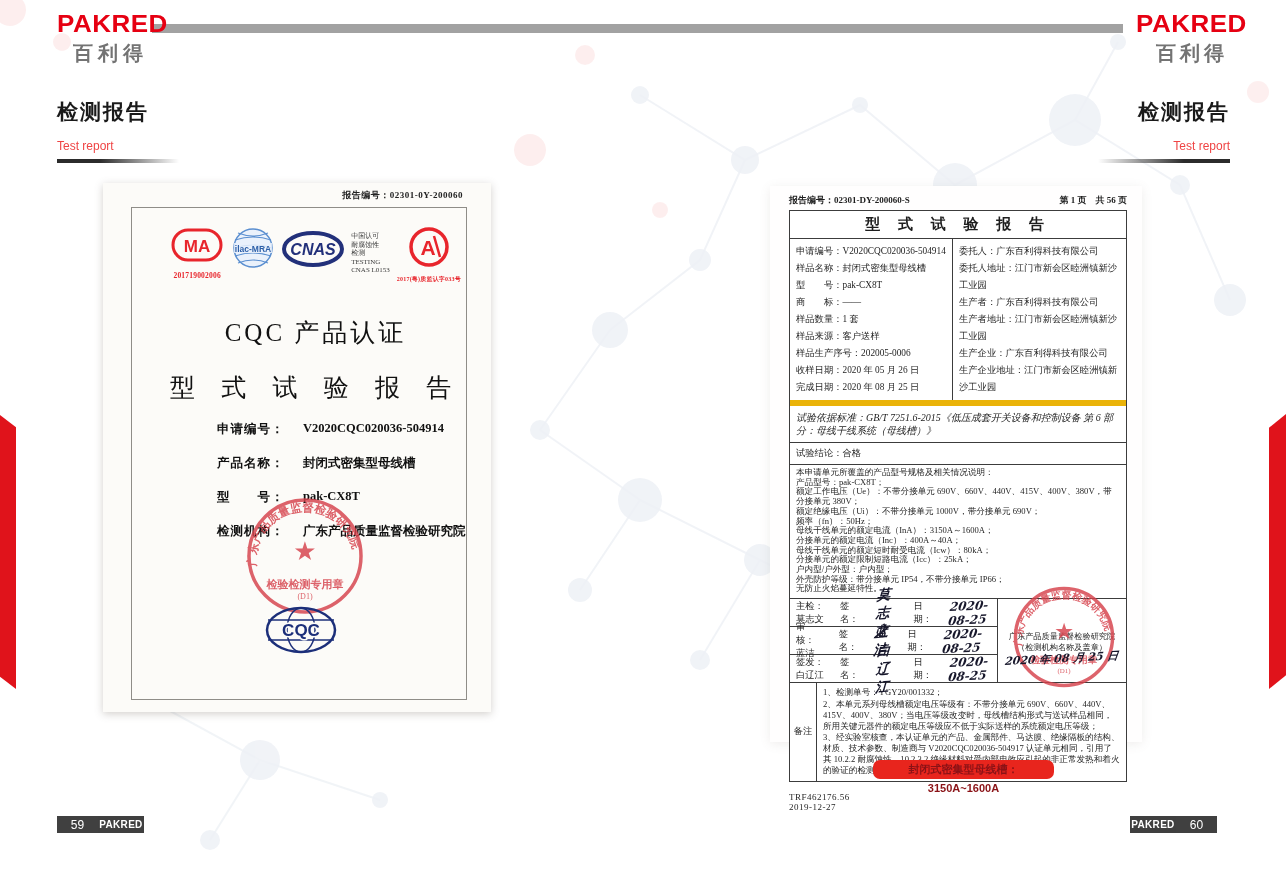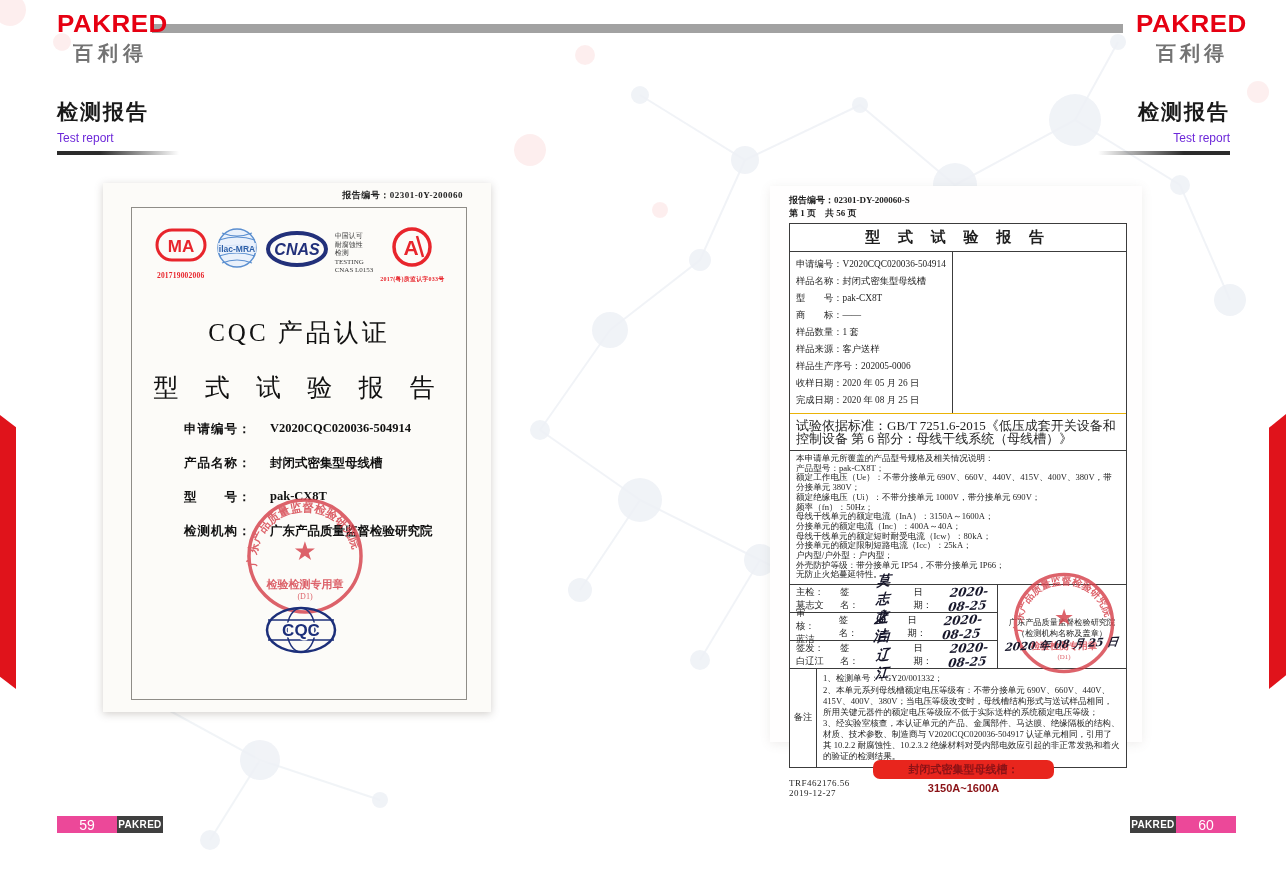--- a/index.html
+++ b/index.html
@@ -10,63 +10,63 @@
   .bg-pattern{left:0;top:0;z-index:0;}
   
   .pakred-logo{color:#e60012;font-weight:800;font-size:26px;letter-spacing:0.5px;transform:scaleY(.95);}
   .pakred-cn{color:#737373;font-weight:700;font-size:20px;letter-spacing:5px;margin-top:1px;}
   .head-left{left:57px;top:8px;z-index:2;}
   .head-left .pakred-cn{margin-left:16px;}
   .head-right{left:1136px;top:8px;text-align:right;z-index:2;width:92px;}
   .top-bar{left:152px;top:24px;width:971px;height:9px;background:#a2a2a2;z-index:1;}
   .sec-title{z-index:2;}
   .sec-title .cn{font-size:21px;font-weight:700;color:#1a1a1a;letter-spacing:2px;}
-  .sec-title .en{font-size:12px;color:#6d28d9;margin-top:5px;}
+  .sec-title .en{font-size:12px;color:#ef4444;margin-top:13px;}
   .sec-left{left:57px;top:98px;}
   .sec-left .rule{width:122px;height:4px;margin-top:6px;background:linear-gradient(to right,#2b2b2b,#2b2b2b 35%,rgba(43,43,43,0));}
   .sec-right{right:56px;top:98px;text-align:right;}
   .sec-right .rule{width:132px;height:4px;margin-top:6px;margin-left:auto;background:linear-gradient(to left,#2b2b2b,#2b2b2b 35%,rgba(43,43,43,0));}
   
   .ribbon-left{left:0;top:415px;width:16px;height:274px;background:#e0131b;
                clip-path:polygon(0 0,100% 4.5%,100% 100%,0 95.5%);z-index:2;}
   .ribbon-right{left:1269px;top:414px;width:17px;height:275px;background:#e0131b;
                clip-path:polygon(100% 0,0 5%,0 100%,100% 95%);z-index:2;}
   
   .serif{font-family:"Liberation Serif","DejaVu Serif",serif;}
   .cert-page{left:103px;top:183px;width:388px;height:529px;background:#fcfbf8;
              box-shadow:0 2px 8px rgba(110,100,90,.30);z-index:3;color:#222;}
   .cert-repno{position:absolute;right:28px;top:6px;font-size:9px;font-weight:700;letter-spacing:.5px;}
-  .cert-inner{position:absolute;left:28px;top:24px;right:24px;bottom:12px;border:1px solid #8f8d88;}
+  .cert-inner{position:absolute;left:28px;top:24px;right:24px;bottom:12px;border:1px solid #8f8d88;padding-left:33px;}
   .logo-row{display:flex;justify-content:center;align-items:flex-start;gap:7px;margin-top:18px;height:66px;}
   .logo-block{text-align:center;}
   .logo-code{font-size:7.5px;font-weight:700;color:#e8252c;margin-top:1px;letter-spacing:.2px;}
   .accred-lines{font-size:7px;line-height:8.5px;color:#3c3c3c;text-align:left;padding-top:6px;}
   .cert-title1{text-align:center;font-size:25px;margin-top:24px;letter-spacing:3px;color:#111;}
   .cert-title2{text-align:center;font-size:25px;margin-top:22px;letter-spacing:10px;color:#111;}
   .cert-check{text-align:center;font-size:11px;margin-top:31px;font-weight:600;color:#111;}
   .cert-fields{margin:15px 0 16px 52px;}
   .cert-field{display:flex;font-size:12.5px;font-weight:600;margin-top:17px;color:#111;}
   .cert-field .fl{width:86px;letter-spacing:1px;flex:none;}
   .stamp-svg{position:absolute;opacity:.82;}
   .stamp-cert{left:113px;top:288px;}
   .cqc-svg{position:absolute;left:131px;top:396px;}
   
   .scan-right{left:770px;top:186px;width:372px;height:556px;background:#fffefe;
               box-shadow:0 2px 10px rgba(120,110,100,.12);z-index:2;}
   .report{left:789px;top:194px;width:338px;z-index:3;color:#1e1e1e;
           font-family:"Liberation Serif","DejaVu Serif",serif;}
-  .rep-head{display:flex;justify-content:space-between;font-size:9px;font-weight:700;margin-bottom:3px;flex-direction:column;}
+  .rep-head{display:flex;justify-content:space-between;font-size:9px;font-weight:700;margin-bottom:3px;}
   .rep-title{border:1.5px solid #3c3c3c;text-align:center;font-size:15px;font-weight:700;
              letter-spacing:7px;padding:4px 0;background:#fff;}
   .rep-body{border:1.5px solid #3c3c3c;border-top:none;background:#fff;}
   .info-row{display:flex;}
   .info-col{padding:4px 6px;font-size:9.3px;line-height:17px;}
   .info-col.lc{width:150px;border-right:1px solid #3c3c3c;flex:none;}
   .info-col.rc{flex:1;}
-  .std-row{border-top:1px solid #eab308;padding:5px 6px;font-size:13px;line-height:13px;}
+  .std-row{border-top:6px solid #eab308;padding:5px 6px;font-size:10px;line-height:13px;font-style:italic;}
   .concl-row{border-top:1px solid #3c3c3c;padding:4px 6px;font-size:9.3px;}
   .spec-row{border-top:1px solid #3c3c3c;padding:3px 6px 4px;font-size:8.6px;line-height:9.7px;}
   .sig-area{border-top:1px solid #3c3c3c;display:flex;}
   .sig-left{flex:1;}
   .sig-row{display:flex;align-items:center;padding:0 6px;height:27px;font-size:9.3px;gap:15px;}
   .sig-row + .sig-row{border-top:1px solid #3c3c3c;}
   .hand{font-family:"DejaVu Serif","Liberation Serif",serif;font-style:italic;font-weight:700;
         font-size:13.5px;display:inline-block;transform:rotate(-5deg) skewX(-8deg);color:#17172b;margin:0 2px;}
   .hand.dt{font-size:12px;transform:rotate(-3deg) skewX(-10deg);}
   .stamp-cell{width:128px;border-left:1px solid #3c3c3c;position:relative;font-size:8.2px;
@@ -77,21 +77,21 @@
                 justify-content:center;font-size:9.3px;flex:none;}
   .remark-content{flex:1;padding:4px 6px;font-size:8.6px;line-height:10.8px;}
   .remark-content p{margin:0 0 1px 0;}
   .rep-foot{display:flex;justify-content:space-between;font-size:9px;margin-top:10px;letter-spacing:.5px;flex-direction:column;}
   
   .prod-label{left:873px;top:760px;width:181px;height:19px;background:#e8251d;color:#8a1216;
               font-size:11px;font-weight:700;line-height:19px;text-align:center;z-index:3;border-radius:7px;}
   
   .pg-footer{display:flex;z-index:3;}
   .pg-box{height:17px;display:flex;align-items:center;justify-content:center;}
-  .pg-red{background:#ec4899;color:#fff;font-size:14px;width:60px;}
+  .pg-red{background:#404040;color:#fff;font-size:12px;width:41px;}
   .pg-dark{background:#3f3f3f;color:#fff;font-size:10px;font-weight:800;width:46px;letter-spacing:.3px;}
   .foot-left{left:57px;top:816px;}
   .foot-right{left:1130px;top:816px;}
 </style>
 </head>
 <body>
 
 <svg class="abs bg-pattern" width="1286" height="872">
   <g stroke="#e8ecf2" stroke-width="2" fill="none" opacity="0.6">
     <path d="M640,95 L745,160 L860,105 L955,185 L1075,120 L1180,185 L1230,300"></path>
@@ -259,22 +259,31 @@
         <div>申请编号：V2020CQC020036-504914</div>
         <div>样品名称：封闭式密集型母线槽</div>
         <div>型　　号：pak-CX8T</div>
         <div>商　　标：——</div>
         <div>样品数量：1 套</div>
         <div>样品来源：客户送样</div>
         <div>样品生产序号：202005-0006</div>
         <div>收样日期：2020 年 05 月 26 日</div>
         <div>完成日期：2020 年 08 月 25 日</div>
       </div>
+      <div class="info-col rc">
+        <div>委托人：广东百利得科技有限公司</div>
+        <div>委托人地址：江门市新会区睦洲镇新沙工业园</div>
+        <div>生产者：广东百利得科技有限公司</div>
+        <div>生产者地址：江门市新会区睦洲镇新沙工业园</div>
+        <div>生产企业：广东百利得科技有限公司</div>
+        <div>生产企业地址：江门市新会区睦洲镇新沙工业园</div>
+      </div>
     </div>
     <div class="std-row">试验依据标准：GB/T 7251.6-2015《低压成套开关设备和控制设备 第 6 部分：母线干线系统（母线槽）》</div>
+    <div class="concl-row">试验结论：合格</div>
     <div class="spec-row">
       <div>本申请单元所覆盖的产品型号规格及相关情况说明：</div>
       <div>产品型号：pak-CX8T；</div>
       <div>额定工作电压（Ue）：不带分接单元 690V、660V、440V、415V、400V、380V，带分接单元 380V；</div>
       <div>额定绝缘电压（Ui）：不带分接单元 1000V，带分接单元 690V；</div>
       <div>频率（fn）：50Hz；</div>
       <div>母线干线单元的额定电流（InA）：3150A～1600A；</div>
       <div>分接单元的额定电流（Inc）：400A～40A；</div>
       <div>母线干线单元的额定短时耐受电流（Icw）：80kA；</div>
       <div>分接单元的额定限制短路电流（Icc）：25kA；</div>

